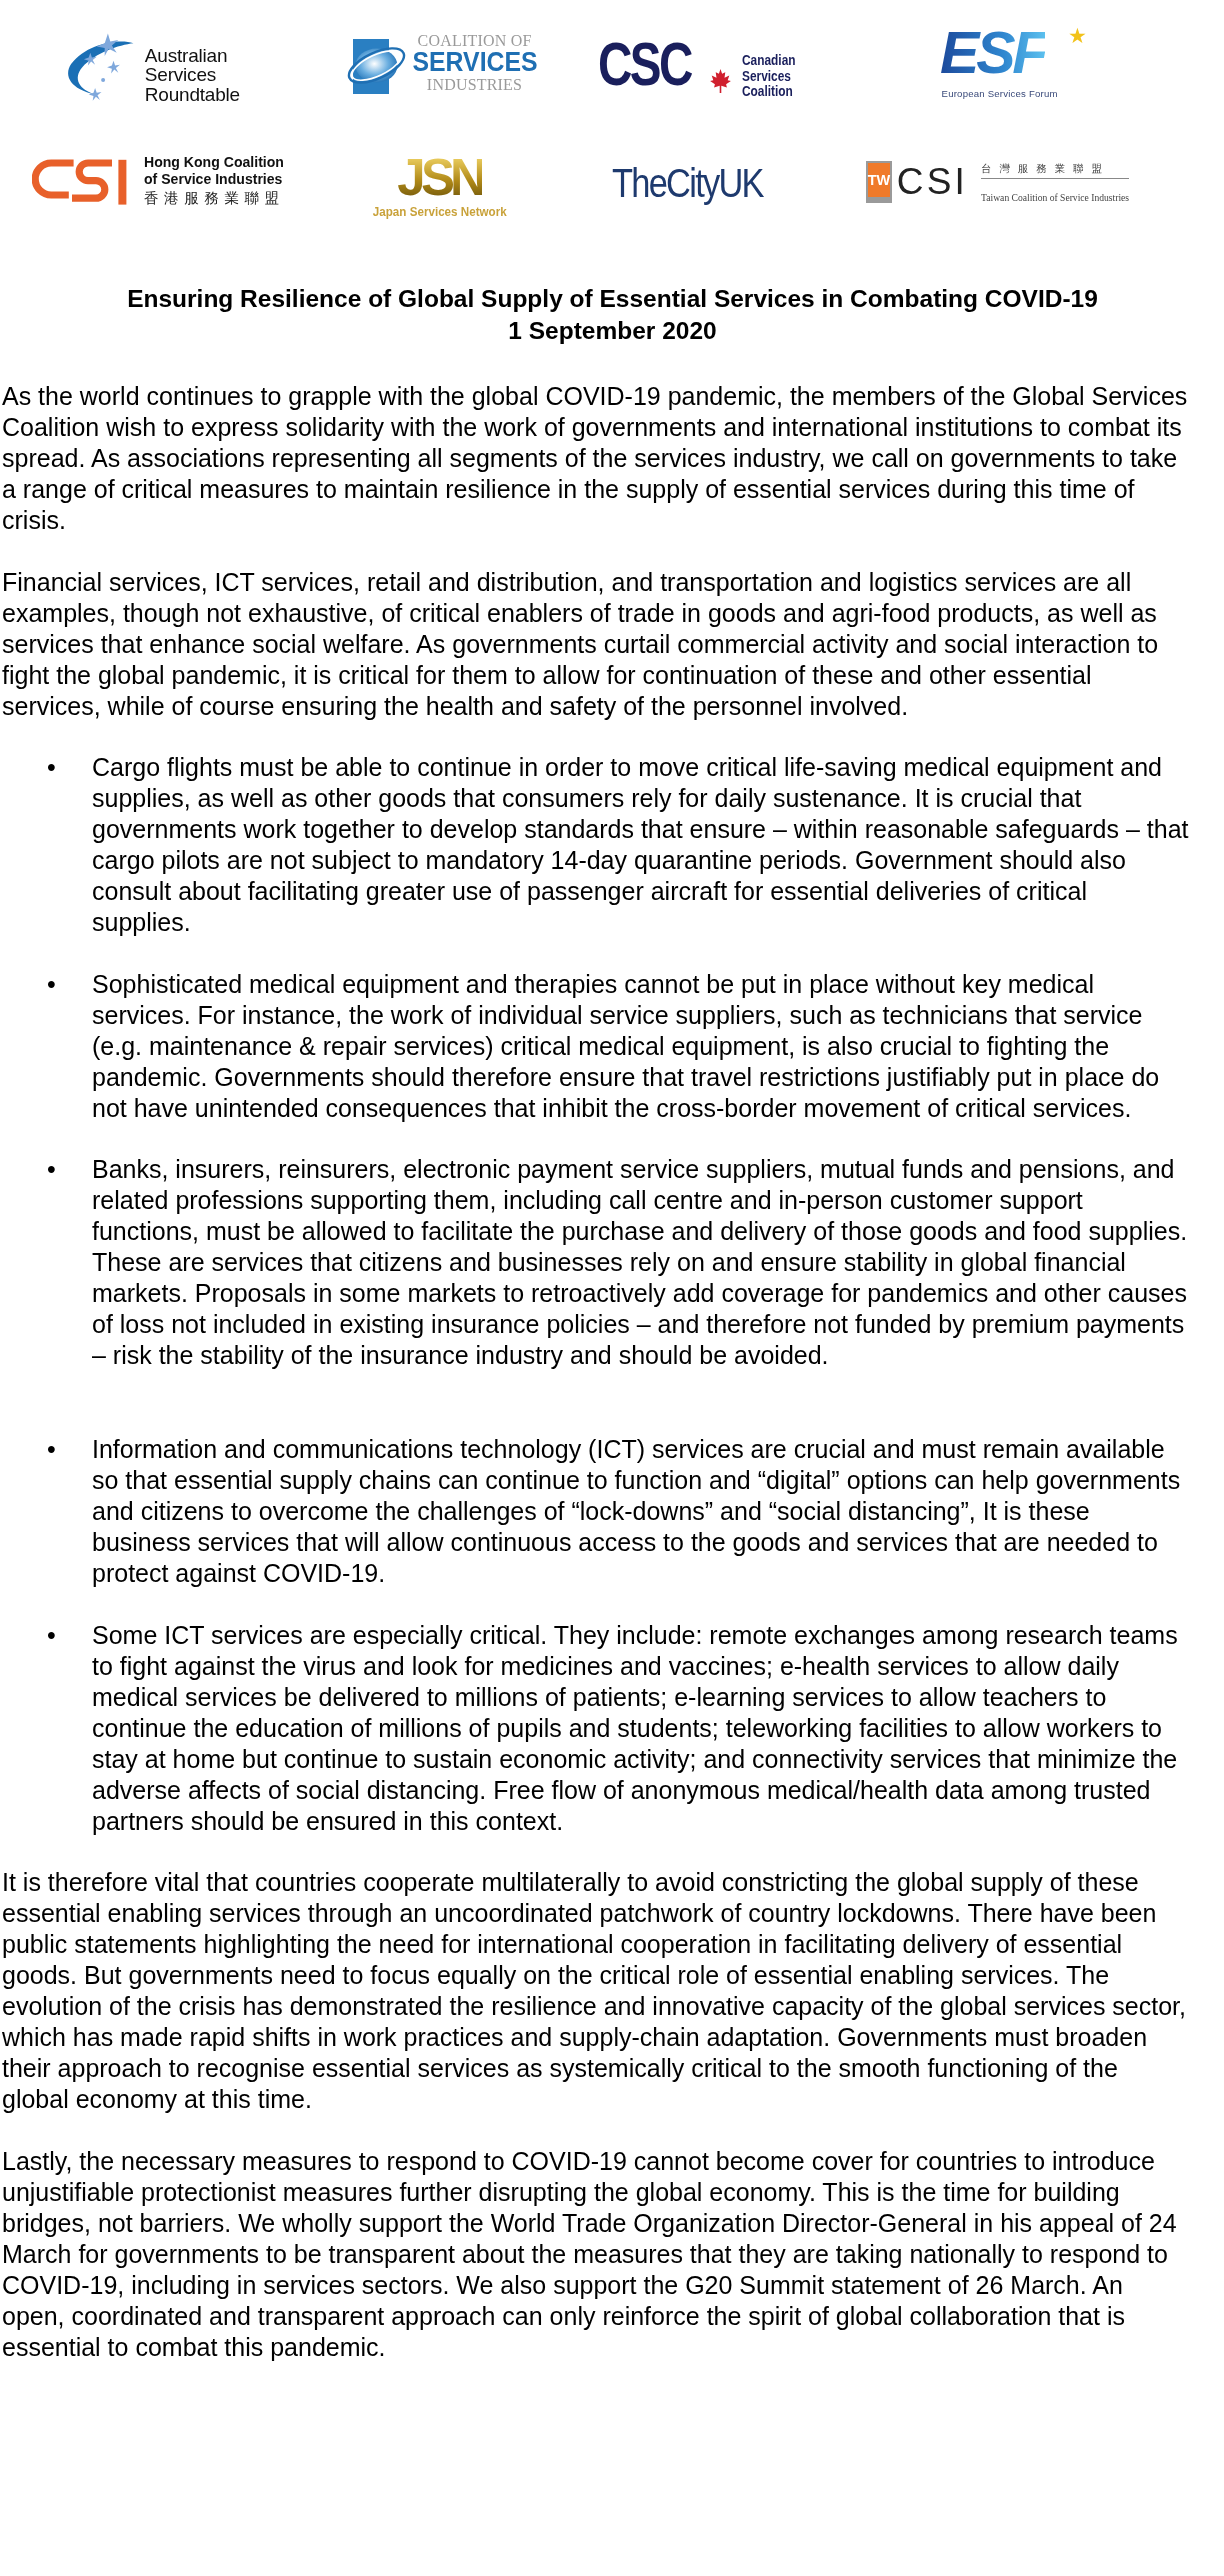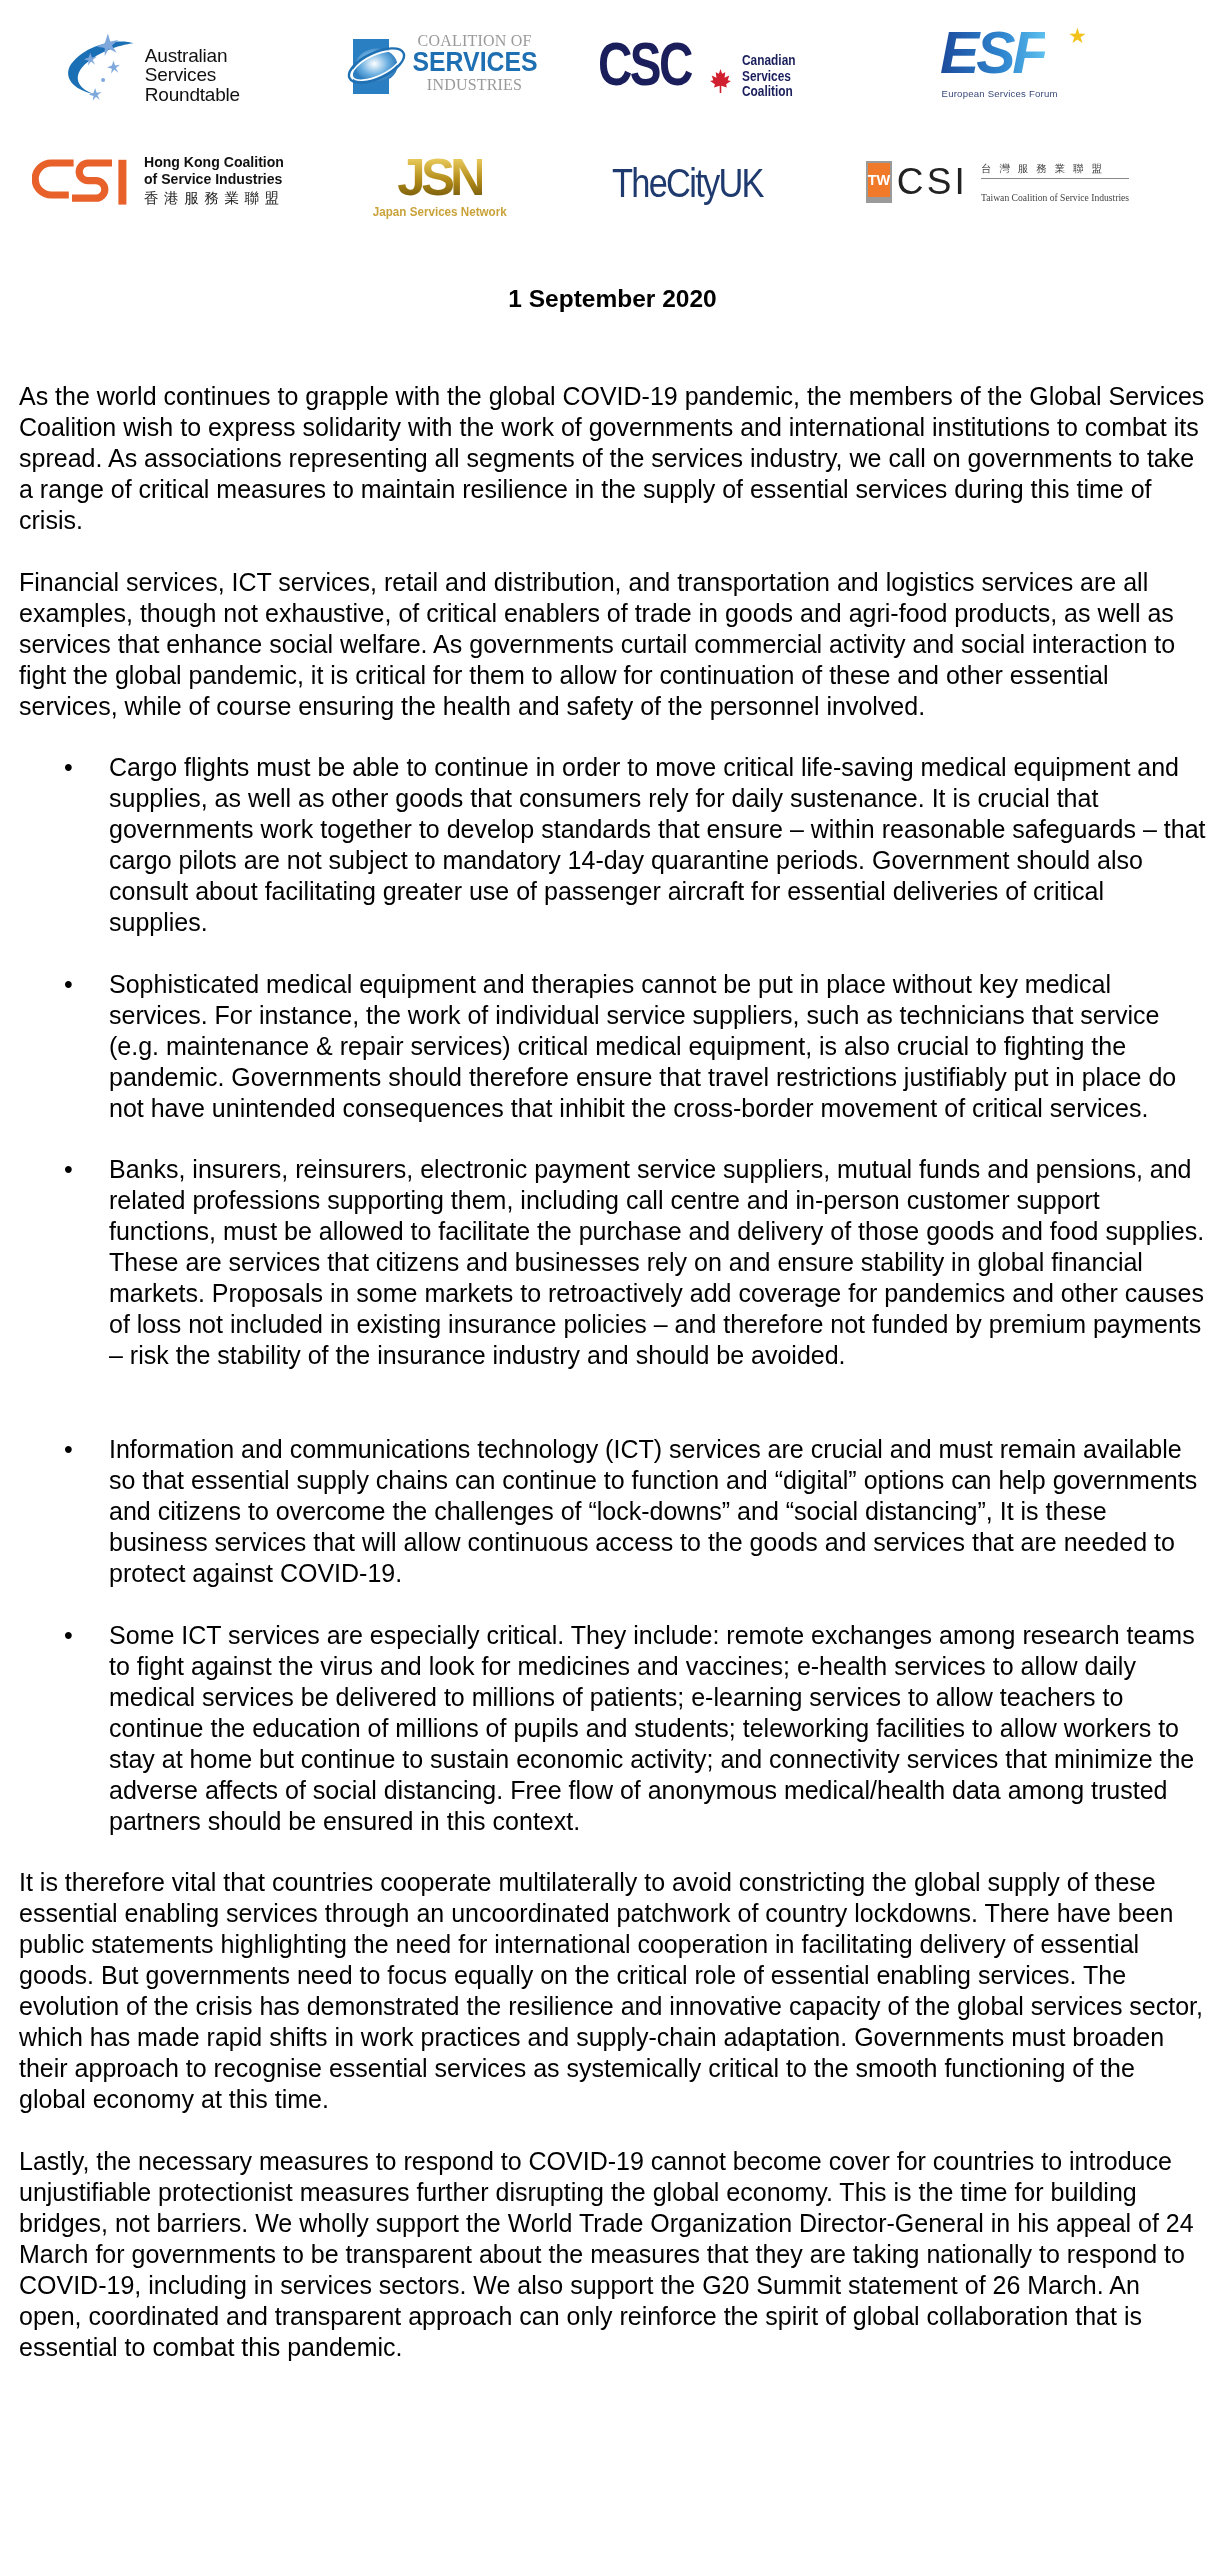--- a/index.html
+++ b/index.html
@@ -43,21 +43,21 @@
 
   #logo-twcsi { left: 866px; top: 161px; }
   #logo-twcsi .tw { width: 26px; height: 42px; background: #f07a2a; border: 2.4px solid #9a9a9a; border-bottom-width: 6.4px; color: #fff; font-weight: bold; font-size: 14.5px; display: flex; align-items: center; justify-content: center; box-sizing: border-box; }
   #logo-twcsi .csi { font-size: 37px; color: #222; margin-left: 4.8px; letter-spacing: 3.2px; }
   #logo-twcsi .right { margin-left: 13px; }
   #logo-twcsi .zh { font-size: 10.4px; color: #444; letter-spacing: 8px; border-bottom: 0.8px solid #888; padding-bottom: 1.6px; font-family: "DejaVu Sans", sans-serif; }
   #logo-twcsi .en { font-family: "Liberation Serif", serif; font-size: 9.6px; color: #444; margin-top: 13px; }
 
   
   .title-block { position: absolute; left: 0; top: 283px; width: 1225px; text-align: center; font-weight: bold; font-size: 24.5px; line-height: 32px; }
-  .doc { position: absolute; left: 19px; top: 381px; width: 1188px; font-size: 25px; line-height: 31px; }
+  .doc { position: absolute; left: 2px; top: 381px; width: 1188px; font-size: 25px; line-height: 31px; }
   .doc p { margin: 0; }
   .para-gap { height: 30.5px; }
   .bullets { list-style: none; margin: 0; padding: 0; }
   .bullets li { position: relative; padding-left: 90px; margin-top: 30.5px; }
   .bullets li:first-child { margin-top: 30.5px; }
   .bullets li .dot { position: absolute; left: 45px; top: 0; }
   .bullets li.extra-gap { margin-top: 63px; }
 </style>
 </head>
 <body>
@@ -145,20 +145,21 @@
 <div class="logo" id="logo-twcsi">
   <span class="tw">TW</span>
   <span class="csi">CSI</span>
   <div class="right">
     <div class="zh">台灣服務業聯盟</div>
     <div class="en">Taiwan Coalition of Service Industries</div>
   </div>
 </div>
 
 <div class="title-block">
+  <div>Ensuring Resilience of Global Supply of Essential Services in Combating COVID-19</div>
   <div>1 September 2020</div>
 </div>
 
 <div class="doc">
   <p>As the world continues to grapple with the global COVID-19 pandemic, the members of the Global Services Coalition wish to express solidarity with the work of governments and international institutions to combat its spread. As associations representing all segments of the services industry, we call on governments to take a range of critical measures to maintain resilience in the supply of essential services during this time of crisis.</p>
   <div class="para-gap"></div>
   <p>Financial services, ICT services, retail and distribution, and transportation and logistics services are all examples, though not exhaustive, of critical enablers of trade in goods and agri-food products, as well as services that enhance social welfare. As governments curtail commercial activity and social interaction to fight the global pandemic, it is critical for them to allow for continuation of these and other essential services, while of course ensuring the health and safety of the personnel involved.</p>
 
   <ul class="bullets">
     <li>

